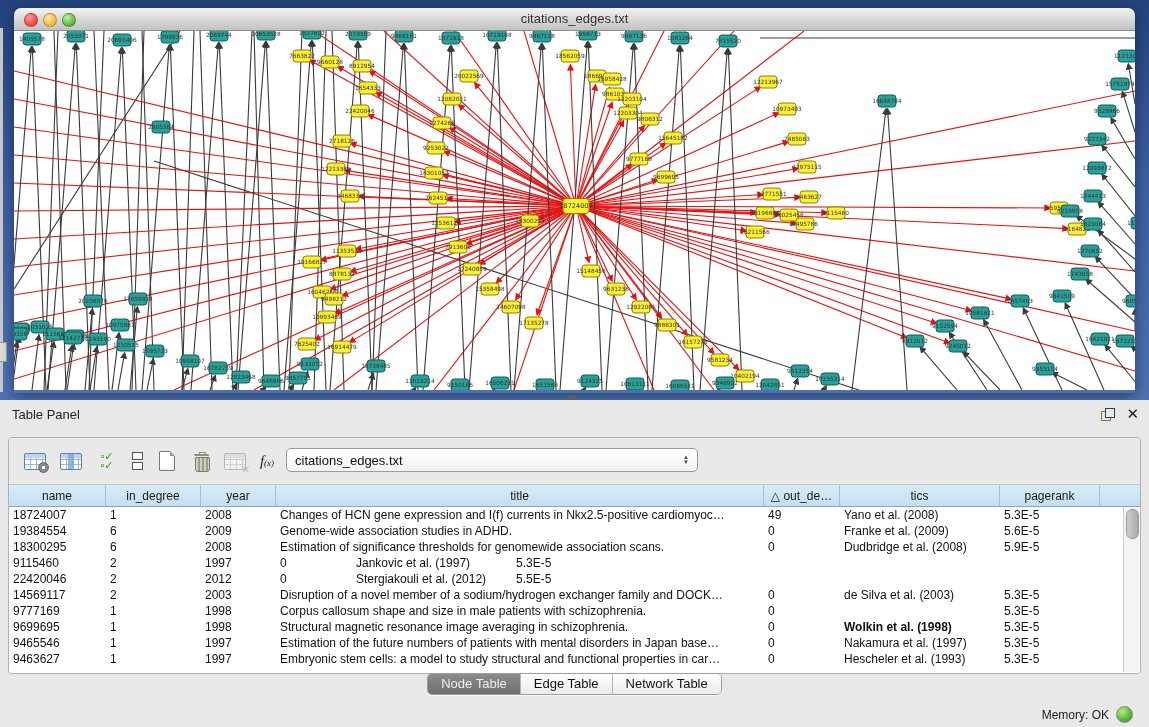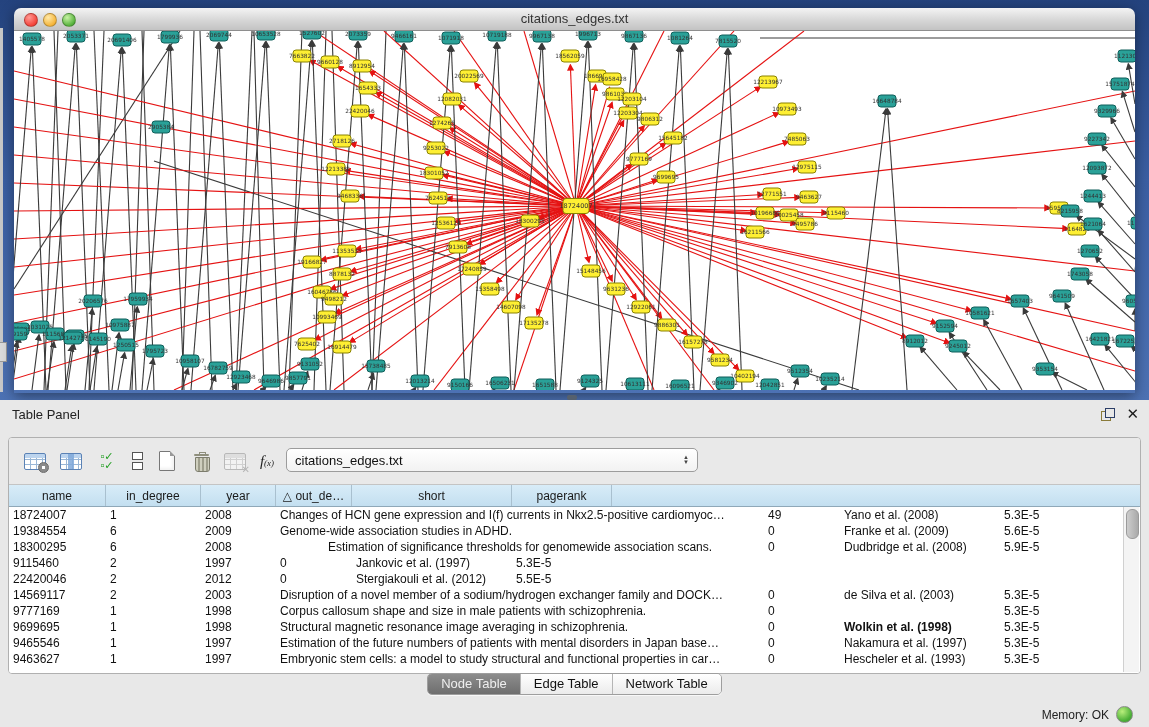--- a/index.html
+++ b/index.html
@@ -629,22 +629,23 @@
             <span>▼</span>
           </span>
       </div>
     </div>
 
     <div class="dtable">
       <div class="thead" id="thead">
           <div class="th" style="width: 97px;">name</div>
           <div class="th" style="width: 95px;">in_degree</div>
           <div class="th" style="width: 75px;">year</div>
+          <div class="th" style="width: 488px;">title</div>
           <div class="th" style="width: 76px;">△ out_de…</div>
-          <div class="th" style="width: 160px;">short</div>
+          <div class="th" style="width: 160px;">tics</div>
           <div class="th" style="width: 100px;">pagerank</div>
         </div>
       <div class="tbody" id="tbody">
           <div class="tr">
             <div class="td" style="width: 97px;">18724007</div>
             <div class="td" style="width: 95px;">1</div>
             <div class="td" style="width: 75px;">2008</div>
             <div class="td" style="width: 488px;">Changes of HCN gene expression and I(f) currents in Nkx2.5-positive cardiomyoc…</div>
             <div class="td" style="width: 76px;">49</div>
             <div class="td" style="width: 160px;">Yano et al. (2008)</div>
@@ -656,21 +657,21 @@
             <div class="td" style="width: 75px;">2009</div>
             <div class="td" style="width: 488px;">Genome-wide association studies in ADHD.</div>
             <div class="td" style="width: 76px;">0</div>
             <div class="td" style="width: 160px;">Franke et al. (2009)</div>
             <div class="td" style="width: 100px;">5.6E-5</div>
           </div>
           <div class="tr">
             <div class="td" style="width: 97px;">18300295</div>
             <div class="td" style="width: 95px;">6</div>
             <div class="td" style="width: 75px;">2008</div>
-            <div class="td" style="width: 488px; text-align: center;">Estimation of significance thresholds for genomewide association scans.</div>
+            <div class="td" style="width: 488px;">Estimation of significance thresholds for genomewide association scans.</div>
             <div class="td" style="width: 76px;">0</div>
             <div class="td" style="width: 160px;">Dudbridge et al. (2008)</div>
             <div class="td" style="width: 100px;">5.9E-5</div>
           </div>
           <div class="tr">
             <div class="td" style="width: 97px;">9115460</div>
             <div class="td" style="width: 95px;">2</div>
             <div class="td" style="width: 75px;">1997</div>
             <div class="td" style="width: 76px;">0</div>
             <div class="td" style="width: 160px;">Jankovic et al. (1997)</div>

